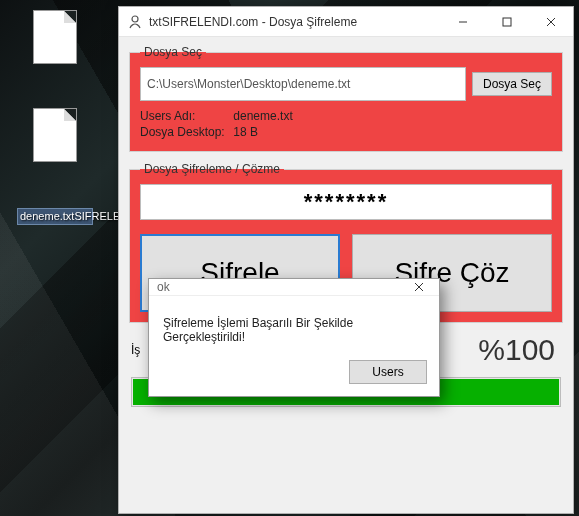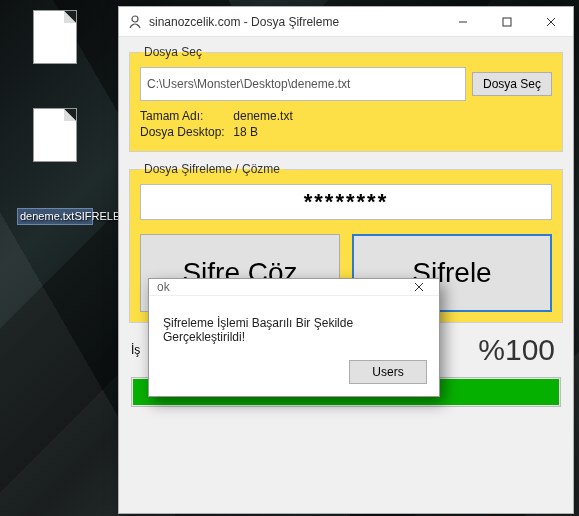--- a/index.html
+++ b/index.html
@@ -84,21 +84,21 @@
   .titlebar .spacer { flex: 1; }
   .ctl { width: 44px; height: 30px; display:flex; align-items:center; justify-content:center; color:#333; }
   .ctl svg { width: 10px; height: 10px; }
 
   .client { padding: 8px 10px 10px; }
 
   fieldset.group {
     border: 1px solid #d0d0d0;
     margin: 0 0 10px 0;
     padding: 8px 10px 10px;
-    background: #fde047;
+    background: #ef4444;
   }
   fieldset.group > legend {
     font-size: 12px; color: #333; padding: 0 4px;
   }
   .pathrow { display:flex; gap:6px; align-items:center; }
   input[type=text].path {
     flex:1; height:34px; border:1px solid #bcbcbc; background:#fff;
     padding: 0 6px; font-size:12px; color:#555;
   }
   .btn {
@@ -166,21 +166,21 @@
 </div>
 
 <div class="window">
   <div class="titlebar">
     <span class="appicon">
       <svg viewBox="0 0 16 16">
           <circle cx="8" cy="5" r="3" fill="none" stroke="currentColor" stroke-width="1.2"></circle>
           <path d="M3 14c1-3 4-4 5-4s4 1 5 4" fill="none" stroke="currentColor" stroke-width="1.2"></path>
         </svg>
     </span>
-    <span class="title">sinanozcelik.com - Dosya Şifreleme</span>
+    <span class="title">txtSIFRELENDI.com - Dosya Şifreleme</span>
     <span class="spacer"></span>
     <span class="ctl">
         <svg viewBox="0 0 10 10">
           <line x1="1" y1="5" x2="9" y2="5" stroke="currentColor" stroke-width="1"></line>
         </svg>
       </span>
     <span class="ctl">
         <svg viewBox="0 0 10 10">
           <rect x="1" y="1" width="8" height="8" fill="none" stroke="currentColor" stroke-width="1"></rect>
         </svg>
@@ -195,38 +195,38 @@
 
   <div class="client">
     <fieldset class="group">
       <legend>Dosya Seç</legend>
       <div class="pathrow">
         <input type="text" class="path" readonly="" value="C:\Users\Monster\Desktop\deneme.txt" style="">
         <button class="btn">Dosya Seç</button>
       </div>
       <div class="meta">
         <div>
-          <span class="lbl">Tamam Adı:</span>
+          <span class="lbl">Users Adı:</span>
           <span>deneme.txt</span>
         </div>
         <div>
           <span class="lbl">Dosya Desktop:</span>
           <span>18 B</span>
         </div>
       </div>
     </fieldset>
 
     <fieldset class="group">
       <legend>Dosya Şifreleme / Çözme</legend>
       <div class="pwrow">
         <input class="pw" type="text" value="********" style="">
       </div>
       <div class="bigrow">
+        <div class="bigbtn focus">Şifrele</div>
         <div class="bigbtn">Şifre Çöz</div>
-        <div class="bigbtn focus">Şifrele</div>
       </div>
     </fieldset>
 
     <div class="statusrow">
       <span>İş</span>
       <span class="pct">%100</span>
     </div>
     <div class="progress">
       <div class="fill"></div>
     </div>

